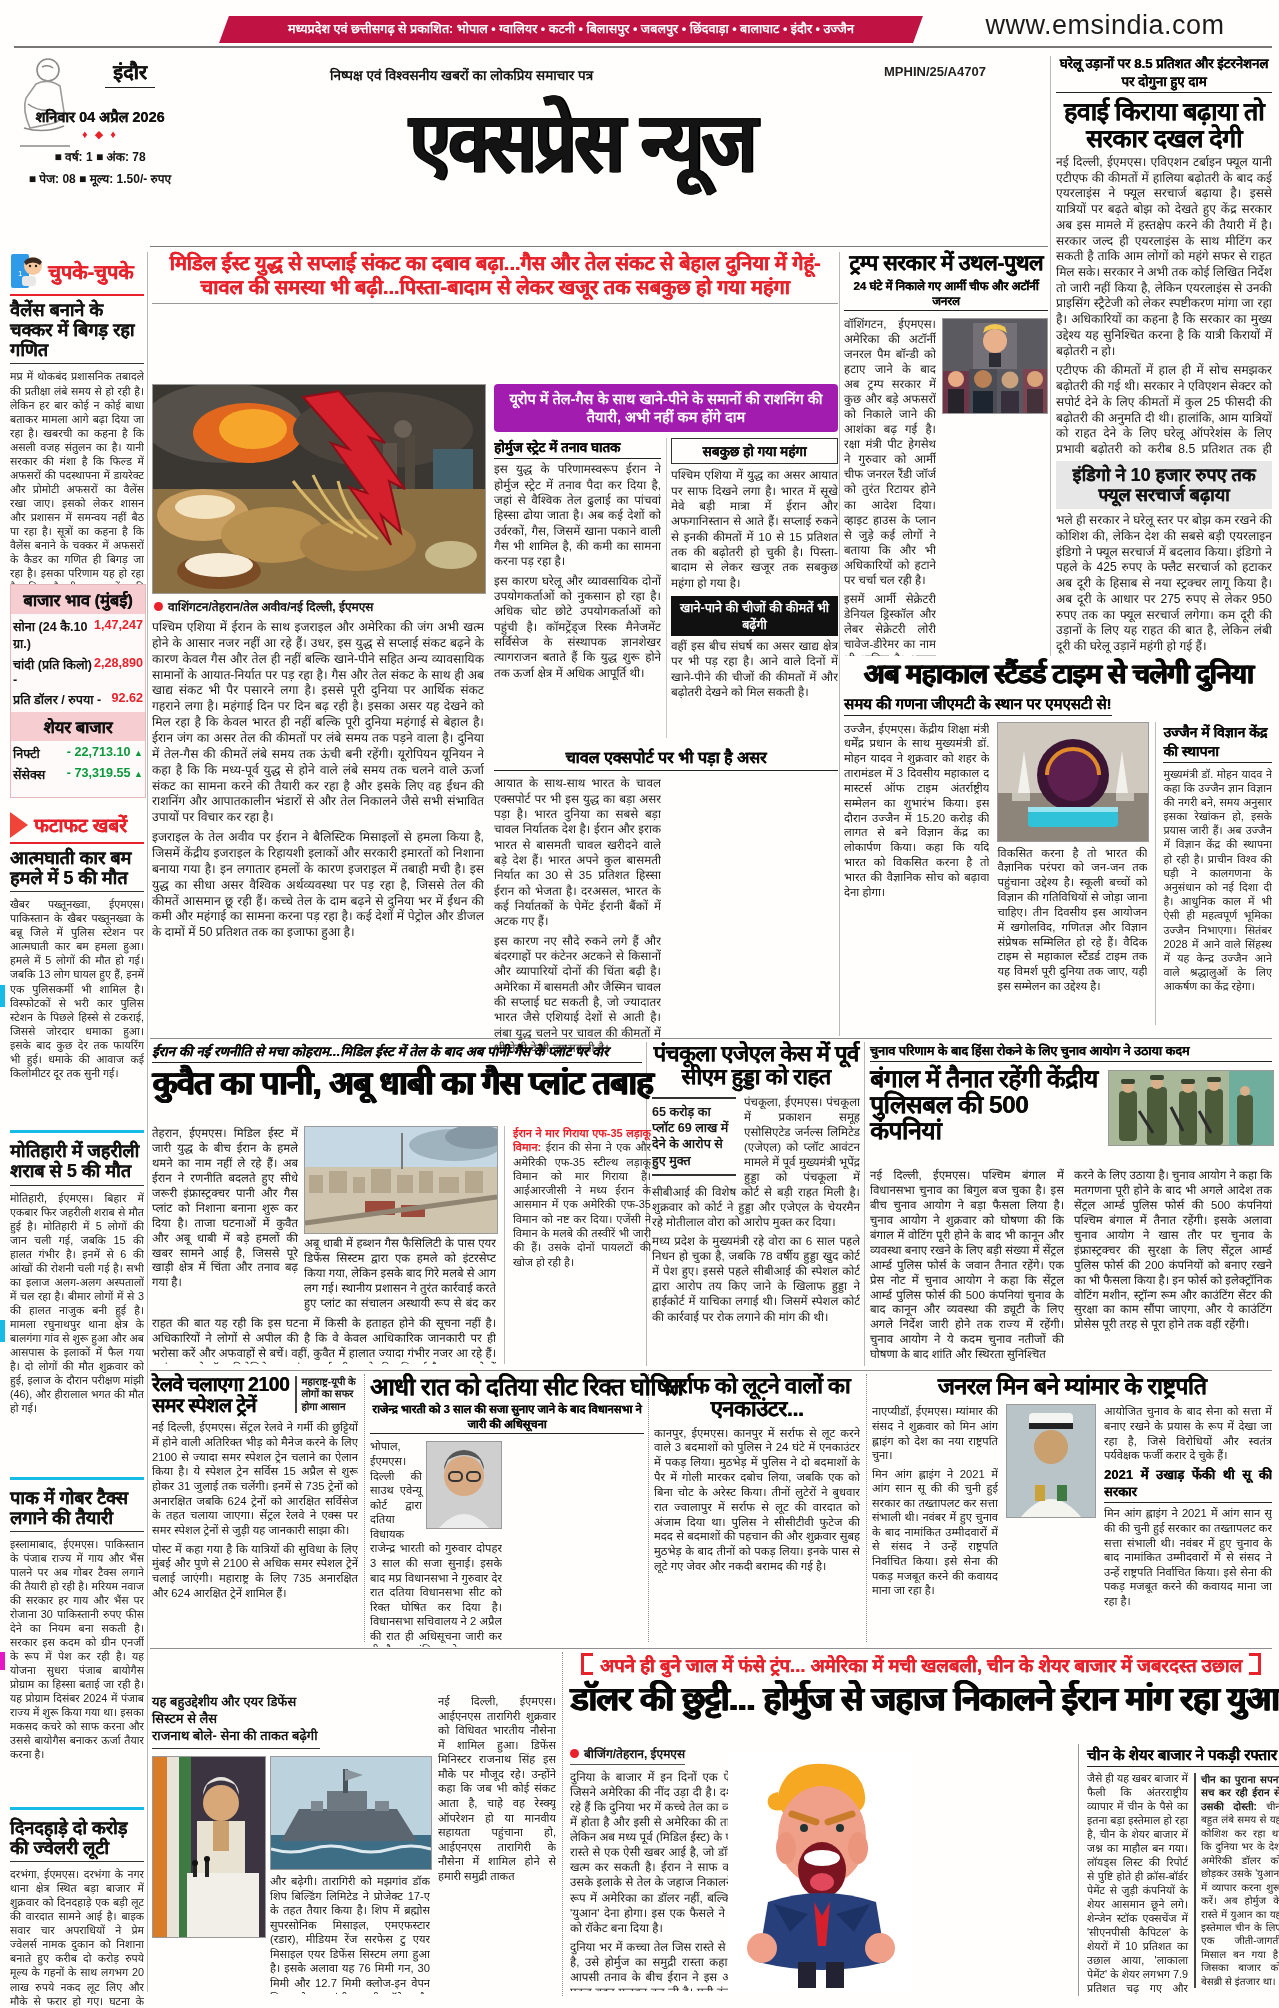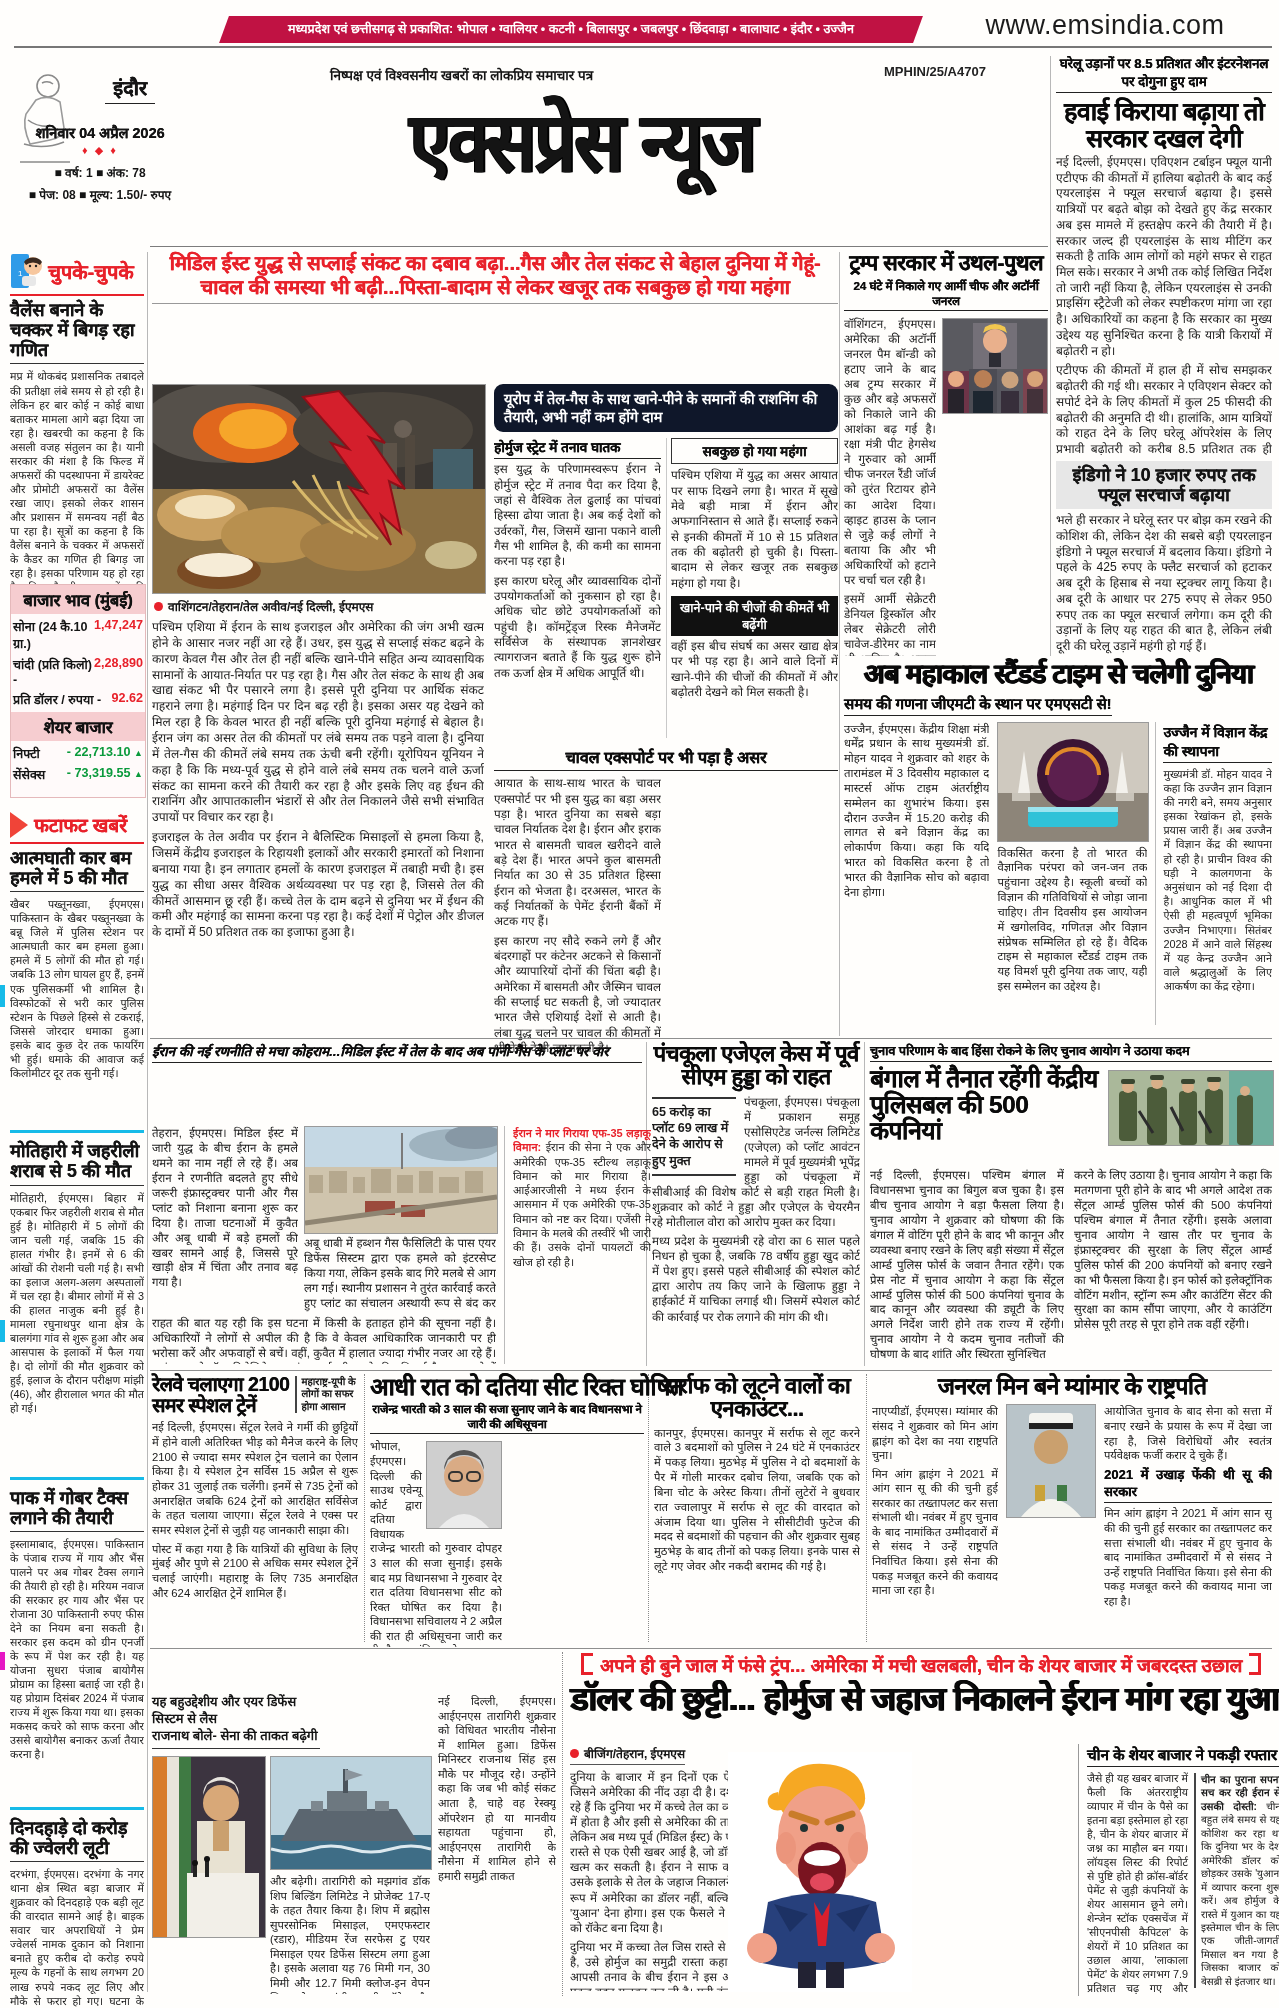--- a/index.html
+++ b/index.html
@@ -9,21 +9,21 @@
   .bd{font-size:11.8px;line-height:1.3;text-align:justify;color:#1a1a1a;overflow:hidden;}
   .bd p{margin:0 0 4px 0;}
   .sm{font-size:10.8px;}
   .hl{font-weight:bold;color:#0a0a0a;letter-spacing:-.5px;line-height:1.06;
       text-shadow:.4px 0 currentColor;}
   .ctr{text-align:center;}
   .red{color:#e8212a;}
   .vr{position:absolute;width:0;border-left:1px solid #b8b8b8;}
   .vrd{border-left:1px dotted #8a8a8a;}
   .hr{position:absolute;height:0;border-top:1.2px solid #8f8f8f;}
-  .blackbox{background:#0f172a;color:#fff;border-radius:9px;font-weight:bold;}
+  .blackbox{background:#a21caf;color:#fff;border-radius:4px;font-weight:bold;text-align:center;}
   .cols2{column-count:2;column-gap:10px;column-rule:1px solid #c9c9c9;}
   .photo{position:absolute;overflow:hidden;border:1px solid #9a9a9a;}
   .cap{font-size:12px;font-weight:bold;}
   .dot{display:inline-block;width:9px;height:9px;border-radius:50%;background:#e8212a;margin-right:5px;}
   
   #ribbon{left:224px;top:16px;width:694px;height:27px;background:#c01243;transform:skewX(-20deg);}
   #ribbon span{display:block;transform:skewX(20deg);color:#fff;font-weight:bold;font-size:12.6px;
                line-height:27px;text-align:center;}
   #site{left:938px;top:10px;width:334px;font-size:27px;letter-spacing:.5px;color:#1c1c1c;text-align:center;}
   #papertitle{left:318px;top:84px;width:528px;font-size:74px;font-weight:900;white-space:nowrap;
@@ -49,21 +49,21 @@
 <body>
 
 <div id="page">
 
   <div id="ribbon" class="abs">
     <span>मध्यप्रदेश एवं छत्तीसगढ़ से प्रकाशित: भोपाल • ग्वालियर • कटनी • बिलासपुर • जबलपुर • छिंदवाड़ा • बालाघाट • इंदौर • उज्जैन</span>
   </div>
   <div id="site" class="abs">www.emsindia.com</div>
   <div class="hr abs" style="left:14px;top:46px;width:1258px;border-top:2px solid #777;"></div>
 
-  <div class="abs" style="left:14px;top:68px;width:172px;height:150px;">
+  <div class="abs" style="left:14px;top:52px;width:172px;height:150px;">
     <svg class="abs" style="left:0;top:2px;" width="60" height="96" viewBox="0 0 60 96">
       <g fill="none" stroke="#8a8a8a" stroke-width="1.6">
         <circle cx="34" cy="16" r="11"></circle>
         <path d="M28 13 q6 -3 11 1"></path>
         <path d="M22 30 q12 -6 24 2 l4 26 q-2 10 -14 12 l-20 4 q-8 -18 -4 -30 z" stroke="#9a9a9a"></path>
         <path d="M14 50 q10 8 26 6"></path>
         <path d="M10 74 q20 6 40 -2"></path>
         <path d="M6 92 h50"></path>
       </g>
     </svg>
@@ -295,20 +295,21 @@
       </div>
     </div>
   </div>
 
   <div class="hr abs" style="left:150px;top:1038px;width:1122px;"></div>
   <div class="vr abs" style="left:646px;top:1042px;height:324px;"></div>
   <div class="vr abs" style="left:864px;top:1042px;height:324px;"></div>
 
   <div class="abs" style="left:152px;top:1042px;width:490px;height:324px;">
     <div class="kickline" style="font-size:13.4px;white-space:nowrap;overflow:hidden;font-style:italic;">ईरान की नई रणनीति से मचा कोहराम...मिडिल ईस्ट में तेल के बाद अब पानी-गैस के प्लांट पर वार</div>
+    <h3 class="hl ctr" style="font-size:32px;margin:4px 0 6px;white-space:nowrap;text-shadow:1px 0 #000,1.8px 0 #000;">कुवैत का पानी, अबू धाबी का गैस प्लांट तबाह</h3>
     <div class="abs bd" style="left:0;top:84px;width:146px;height:186px;font-size:11.5px;">तेहरान, ईएमएस। मिडिल ईस्ट में जारी युद्ध के बीच ईरान के हमले थमने का नाम नहीं ले रहे हैं। अब ईरान ने रणनीति बदलते हुए सीधे जरूरी इंफ्रास्ट्रक्चर पानी और गैस प्लांट को निशाना बनाना शुरू कर दिया है। ताजा घटनाओं में कुवैत और अबू धाबी में बड़े हमलों की खबर सामने आई है, जिससे पूरे खाड़ी क्षेत्र में चिंता और तनाव बढ़ गया है।</div>
     <div class="photo" style="left:152px;top:84px;width:192px;height:106px;">
       <svg width="192" height="106" viewBox="0 0 192 106">
         <rect width="192" height="106" fill="#c5d8e4"></rect>
         <ellipse cx="150" cy="18" rx="46" ry="16" fill="#9fb3bf"></ellipse>
           <ellipse cx="170" cy="10" rx="30" ry="12" fill="#8798a5"></ellipse>
         <rect y="40" width="192" height="66" fill="#cfc4ad"></rect>
         <g fill="#b5a88e">
             <rect x="4" y="48" width="14" height="18"></rect>
             <rect x="24" y="44" width="18" height="22"></rect>

